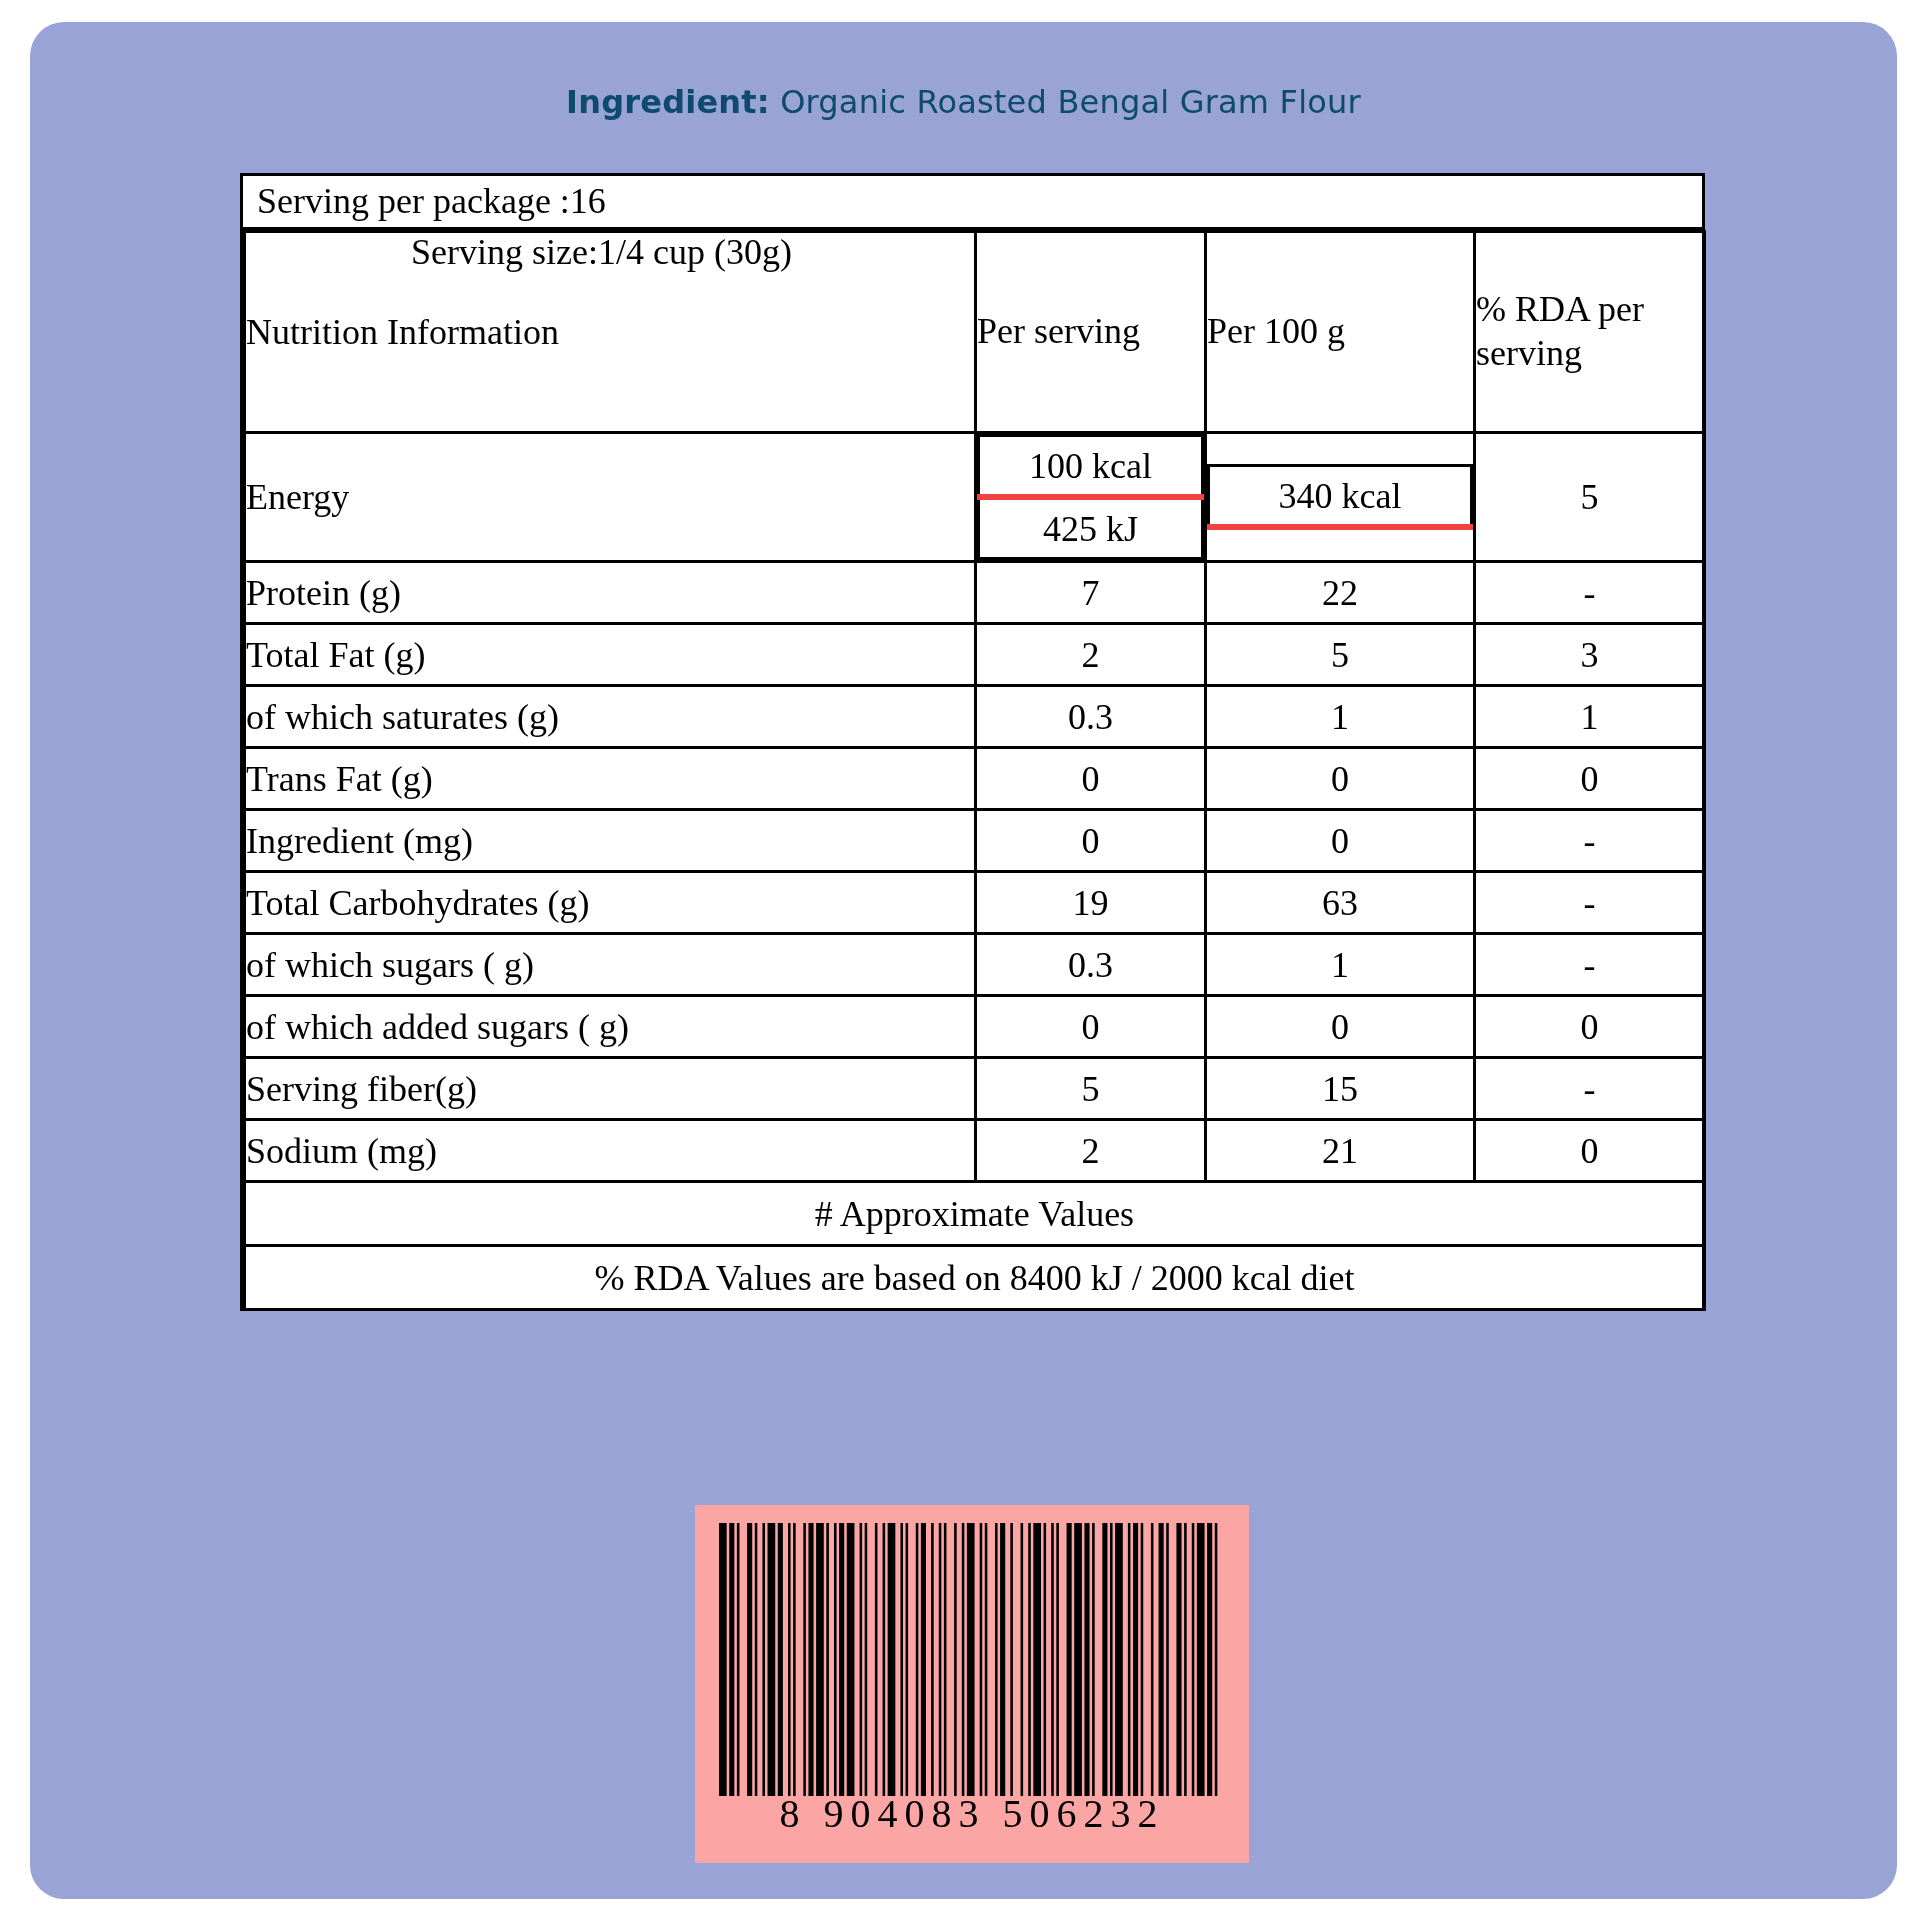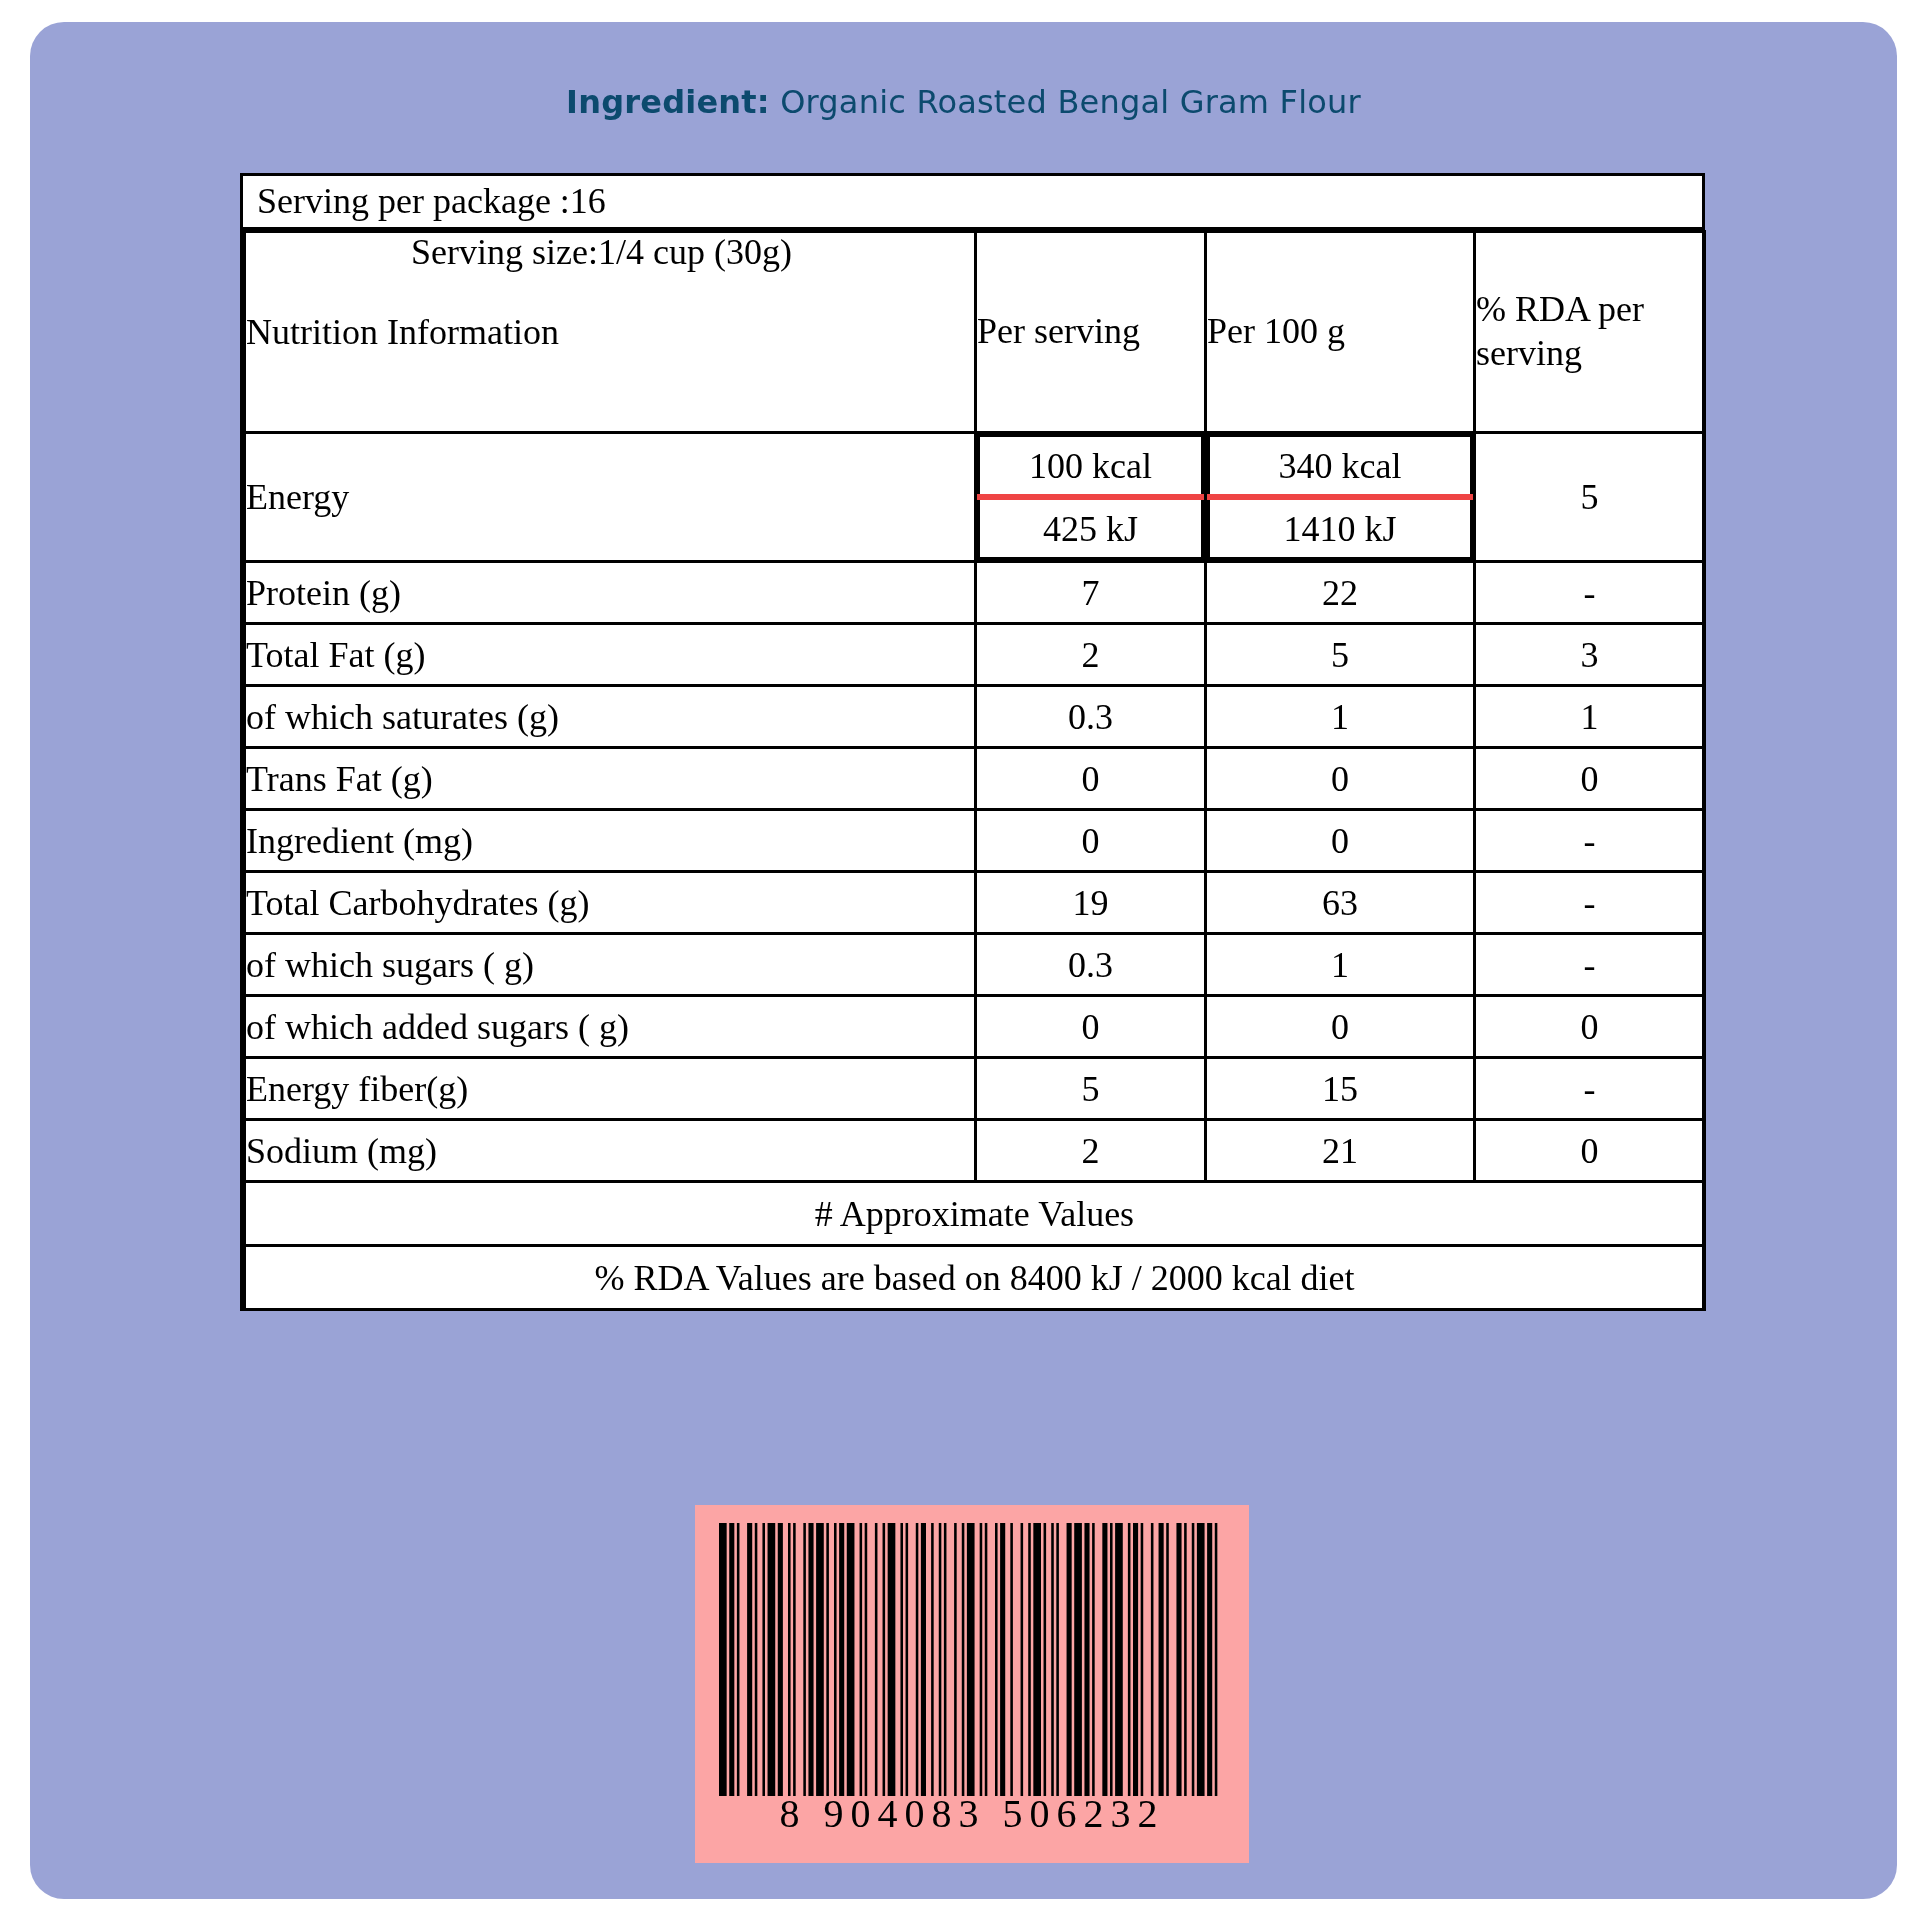--- a/index.html
+++ b/index.html
@@ -192,23 +192,20 @@
                   </tr>
               </tbody>
             </table>
           </td>
           <td style="padding:0">
             <table class="energy-sub">
               <tbody>
                 <tr>
                     <td>340 kcal</td>
                   </tr>
-                <tr>
-                    <td>1410 kJ</td>
-                  </tr>
               </tbody>
             </table>
           </td>
           <td class="num">5</td>
         </tr>
 
         <tr>
           <td class="name">Protein (g)</td>
           <td class="num">7</td>
           <td class="num">22</td>
@@ -250,21 +247,21 @@
           <td class="num">1</td>
           <td class="num">-</td>
         </tr>
         <tr>
           <td class="name">of which added sugars ( g)</td>
           <td class="num">0</td>
           <td class="num">0</td>
           <td class="num">0</td>
         </tr>
         <tr>
-          <td class="name">Energy fiber(g)</td>
+          <td class="name">Serving fiber(g)</td>
           <td class="num">5</td>
           <td class="num">15</td>
           <td class="num">-</td>
         </tr>
         <tr>
           <td class="name">Sodium  (mg)</td>
           <td class="num">2</td>
           <td class="num">21</td>
           <td class="num">0</td>
         </tr>

